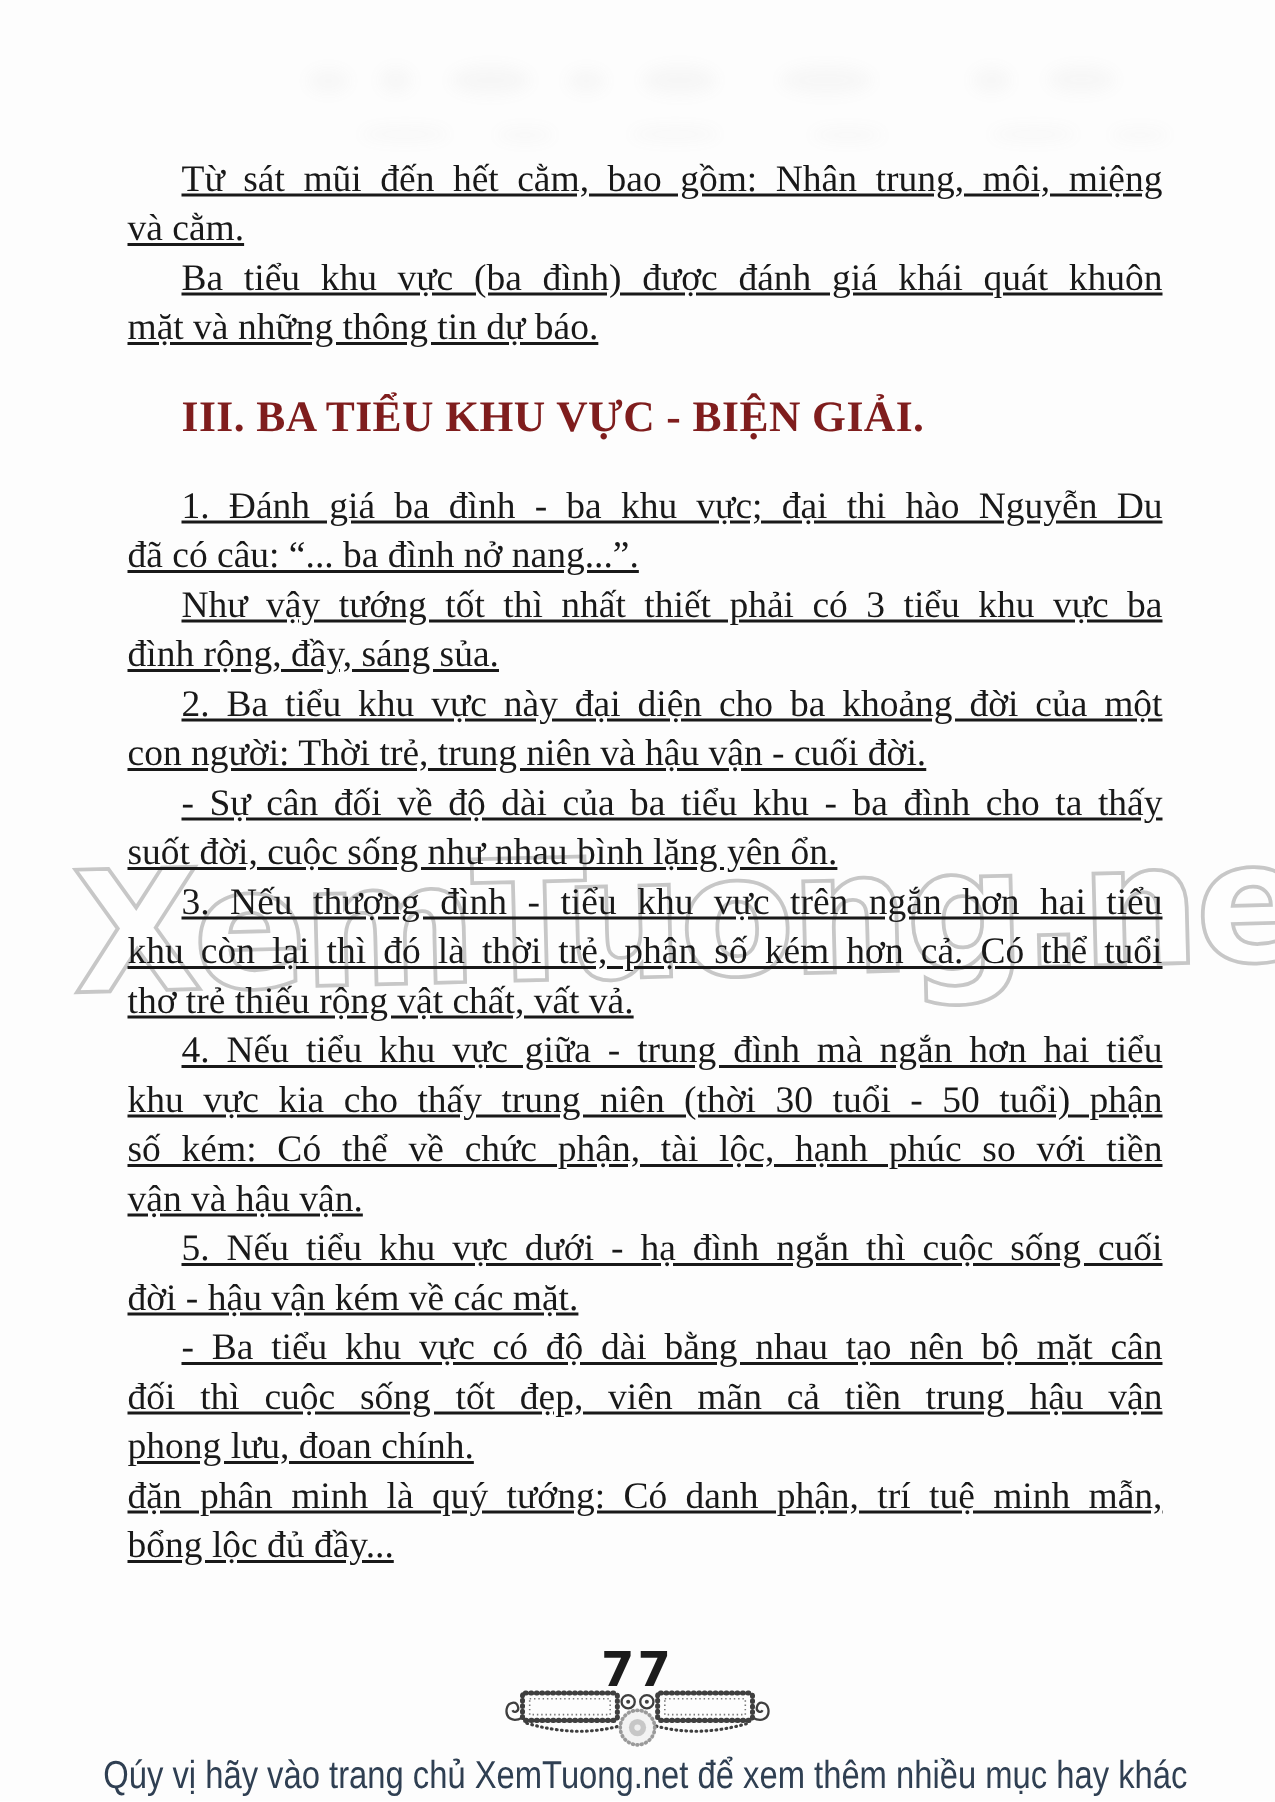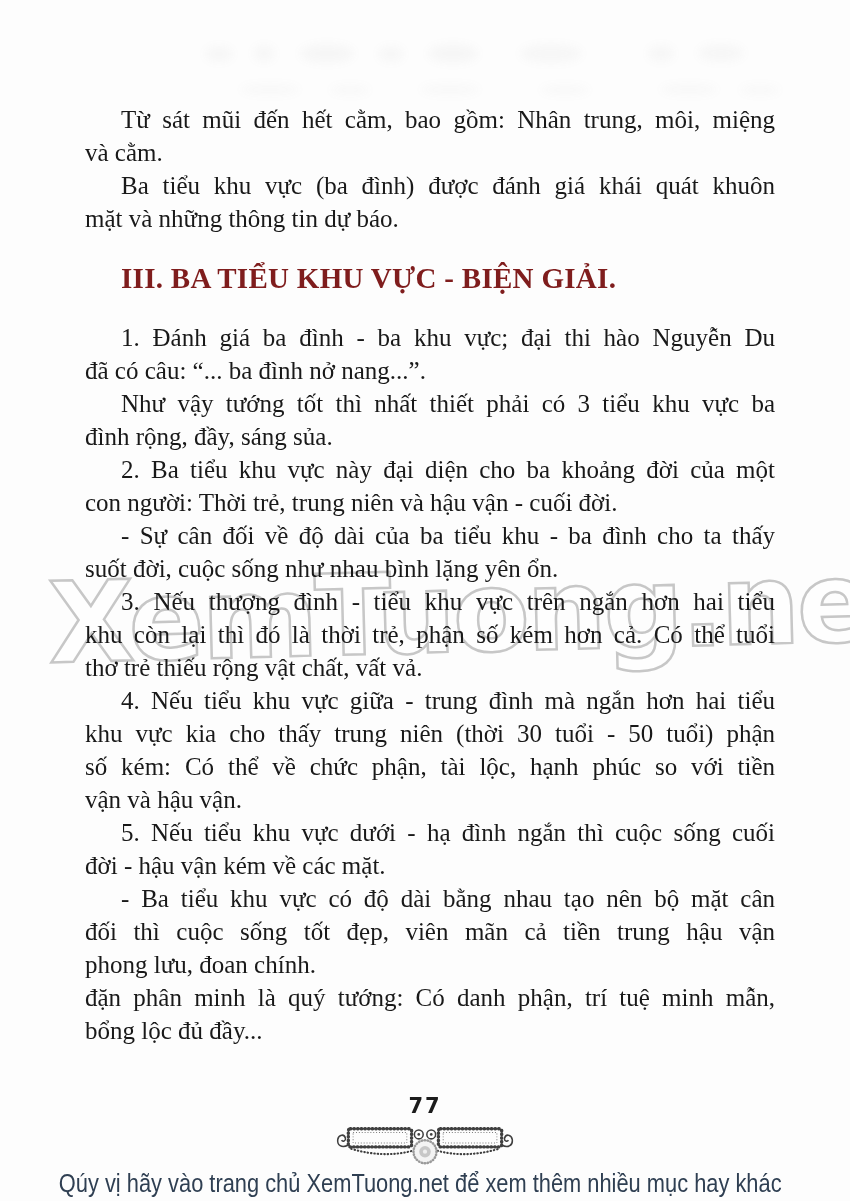--- a/index.html
+++ b/index.html
@@ -21,39 +21,39 @@
   }
   @supports ((-webkit-text-stroke:1px black)){
     .watermark{color:rgba(255,255,255,0.40);-webkit-text-stroke:2.5px #c7c7c7;}
   }
   
   .bodytext{
     position:absolute;left:85px;top:103px;width:690px;z-index:2;
     color:#191919;font-size:25px;line-height:33px;
   }
   .para{margin:0;}
-  .line{text-align:justify;}
+  .line{text-align:justify;text-decoration:underline;}
   .line.full{text-align-last:justify;}
   .line.first{text-indent:36px;}
   .heading{
     font-weight:bold;font-size:29px;line-height:38px;
     margin:24px 0 24px 36px;letter-spacing:0.3px;color:#7f1d1d;
   }
   .pagenum{
     position:absolute;top:1094px;left:0;width:100%;text-align:center;z-index:2;
     font-family:"DejaVu Sans", sans-serif;font-weight:bold;
-    font-size:21px;letter-spacing:2px;color:#1c1c1c;
+    font-size:32px;letter-spacing:2px;color:#1c1c1c;
   }
   .ornament{
     position:absolute;top:1122px;left:50%;transform:translateX(-50%);z-index:3;
     width:186px;height:46px;
   }
   .footer{
     position:absolute;bottom:3px;left:0;width:100%;z-index:4;
-    display:flex;justify-content:flex-end;
+    display:flex;justify-content:flex-start;
     font-family:"Liberation Sans", sans-serif;
     font-size:26px;line-height:30px;color:#2f3f52;
   }
   .footer-inner{white-space:nowrap;transform:scaleX(0.84);transform-origin:center;}
   .footer-inner a{color:inherit;text-decoration:none;}
 </style>
 </head>
 <body>
 
 <div class="page">

